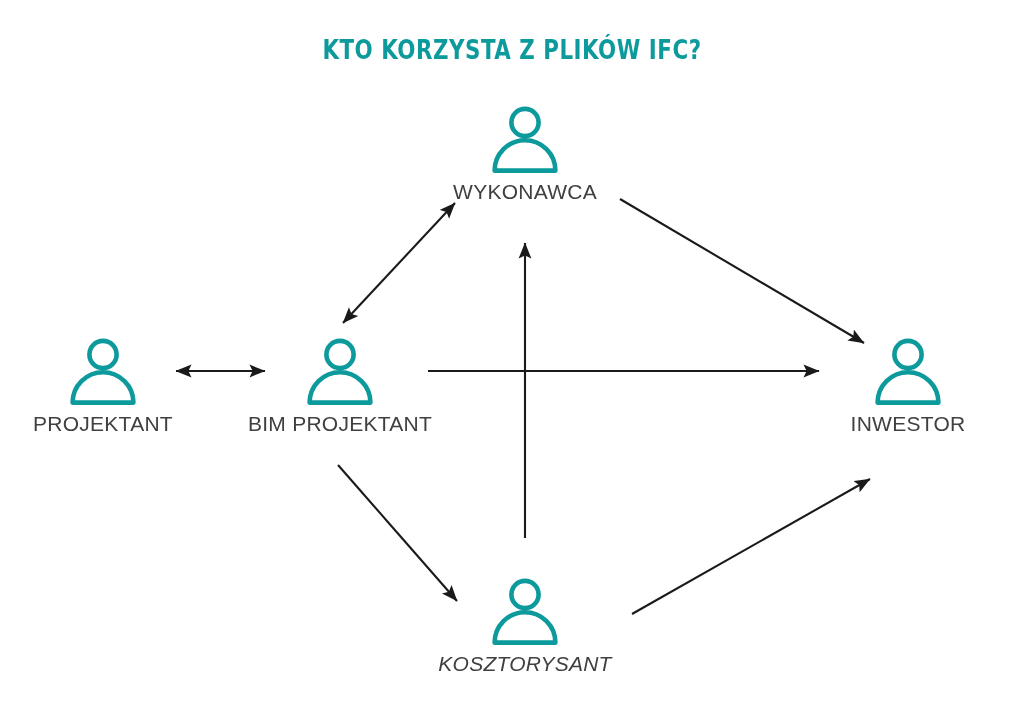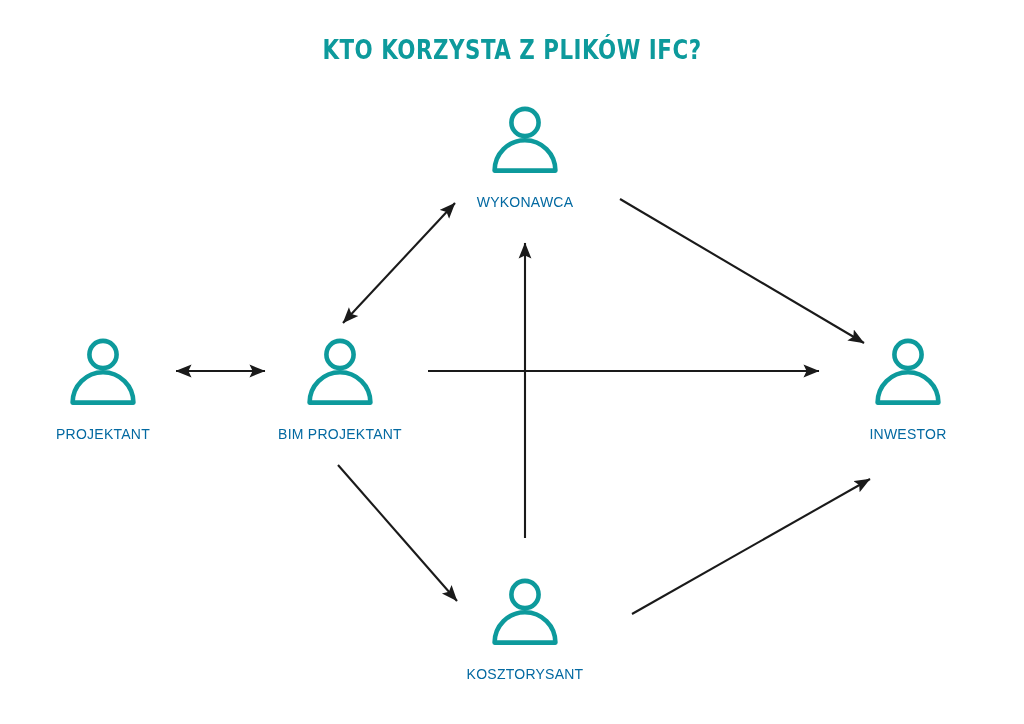--- a/index.html
+++ b/index.html
@@ -43,24 +43,24 @@
     width: 260px;
     margin-left: -130px;
     text-align: center;
   }
   .node .icon {
     display: block;
     margin: 0 auto;
   }
   .node .node-label {
     display: block;
-    margin-top: 20px;
+    margin-top: 6px;
     font-family: "Liberation Sans", sans-serif;
-    font-size: 14px;
-    color: #0369a1;
+    font-size: 21px;
+    color: #404040;
     letter-spacing: 0.25px;
     white-space: nowrap;
   }
 </style>
 </head>
 <body>
 
 <div id="canvas">
 
   <div class="diagram-title">KTO KORZYSTA Z PLIKÓW IFC?</div>
@@ -100,21 +100,21 @@
 </svg>
         <span class="node-label">BIM PROJEKTANT</span>
       </div>
       <div class="node" style="left: 525px; top: 106px;">
 <svg class="icon" width="66" height="68" viewBox="0 0 66 68">
   <circle cx="33" cy="16.5" r="13.6" fill="none" stroke="#0d9a9c" stroke-width="4.6"></circle>
   <path d="M2.6,64.6 a30.4,30.4 0 0 1 60.8,0 Z" fill="none" stroke="#0d9a9c" stroke-width="4.6" stroke-linejoin="round"></path>
 </svg>
         <span class="node-label">WYKONAWCA</span>
       </div>
-      <div class="node" style="left: 525px; top: 578px;">
+      <div class="node" style="left: 525px; top: 578px; font-style: italic;">
 <svg class="icon" width="66" height="68" viewBox="0 0 66 68">
   <circle cx="33" cy="16.5" r="13.6" fill="none" stroke="#0d9a9c" stroke-width="4.6"></circle>
   <path d="M2.6,64.6 a30.4,30.4 0 0 1 60.8,0 Z" fill="none" stroke="#0d9a9c" stroke-width="4.6" stroke-linejoin="round"></path>
 </svg>
         <span class="node-label">KOSZTORYSANT</span>
       </div>
       <div class="node" style="left: 908px; top: 338px;">
 <svg class="icon" width="66" height="68" viewBox="0 0 66 68">
   <circle cx="33" cy="16.5" r="13.6" fill="none" stroke="#0d9a9c" stroke-width="4.6"></circle>
   <path d="M2.6,64.6 a30.4,30.4 0 0 1 60.8,0 Z" fill="none" stroke="#0d9a9c" stroke-width="4.6" stroke-linejoin="round"></path>

